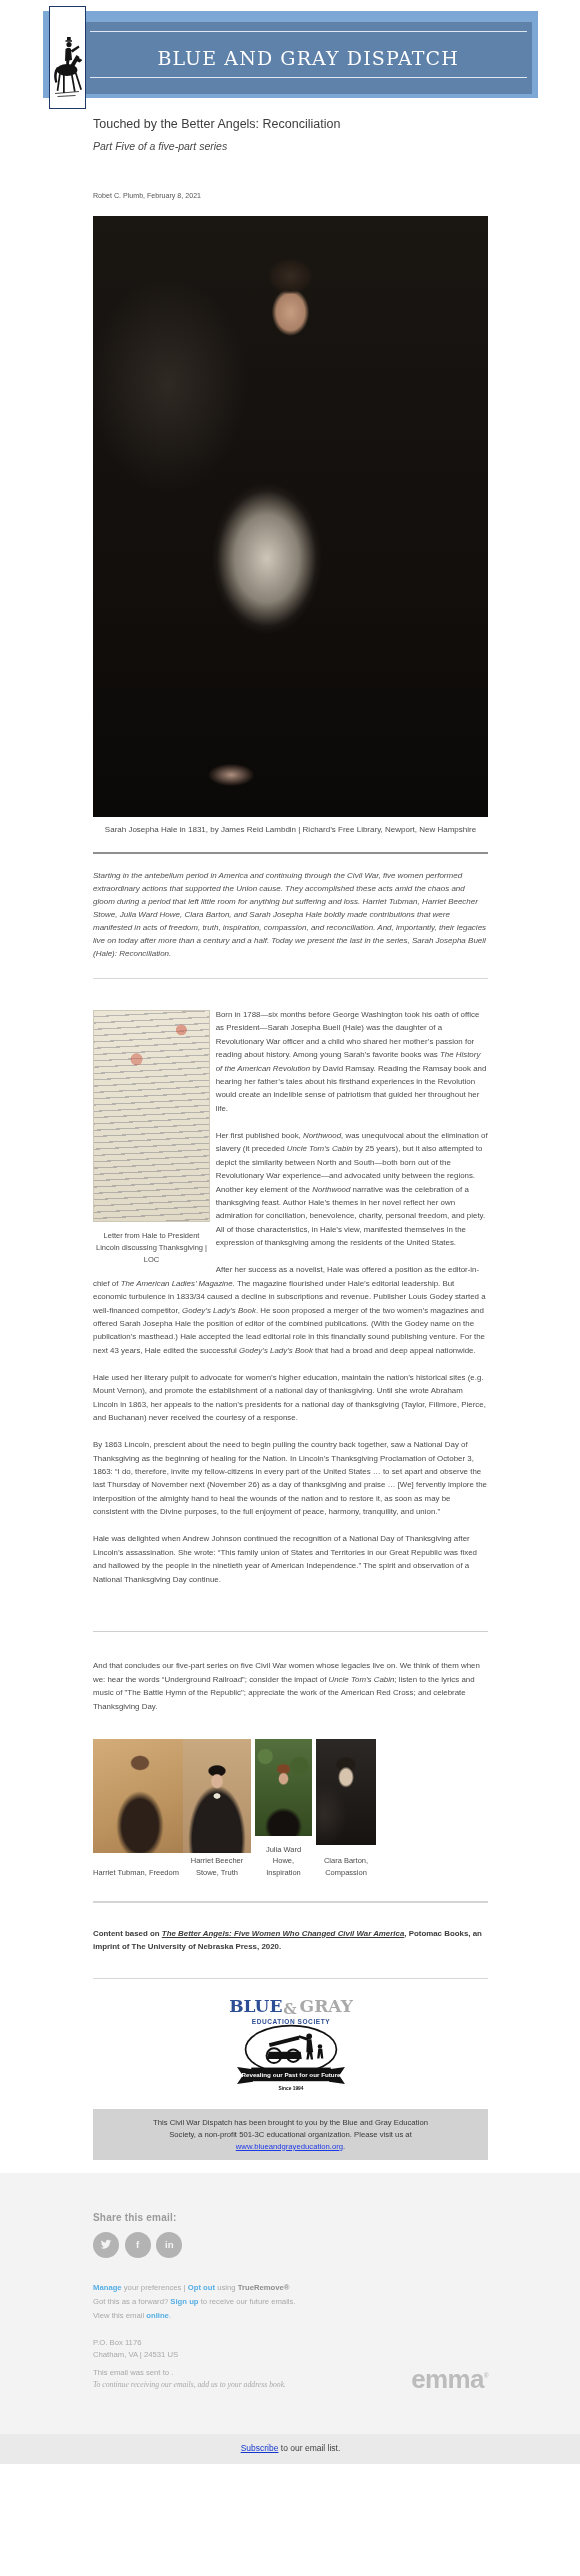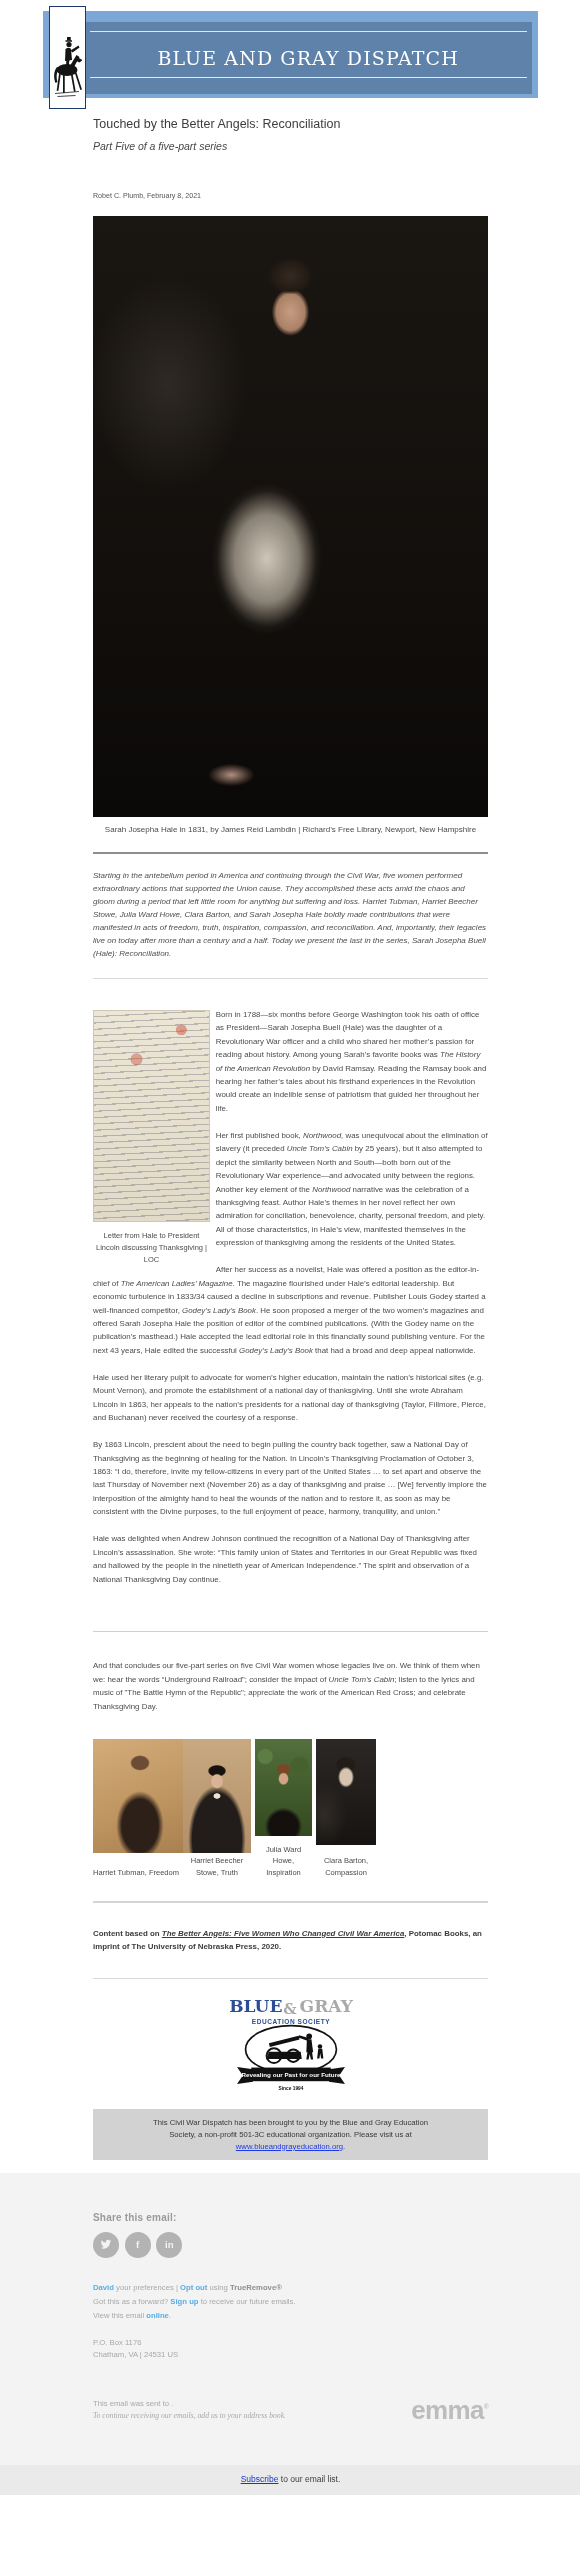--- a/index.html
+++ b/index.html
@@ -87,21 +87,21 @@
     font-size:7.7px;line-height:12px;color:#393939;}
 
   
   .footer{margin-top:12.5px;background:#f3f3f3;padding:39px 93px 42px;color:#a9a9a9;}
   .share-label{font-size:10px;font-weight:bold;color:#9b9b9b;letter-spacing:0.2px;}
   .social{margin-top:9px;display:flex;gap:5.7px;}
   .circle{width:26px;height:26px;border-radius:50%;background:#b3b3b3;display:flex;
     align-items:center;justify-content:center;color:#f3f3f3;font-weight:bold;font-size:9.7px;cursor:pointer;}
   .flinks{margin-top:23px;font-size:7.7px;line-height:14.2px;}
   .faddress{margin-top:13.7px;font-size:7.7px;line-height:12px;}
-  .sent-row{margin-top:36px;display:flex;justify-content:space-between;align-items:flex-end;}
+  .sent-row{margin-top:5px;display:flex;justify-content:space-between;align-items:flex-end;}
   .sent-lines{font-size:7.7px;line-height:12.5px;}
   .sent-italic{font-style:italic;font-family:Liberation Serif, serif;}
   .emma{font-size:26px;font-weight:bold;color:#bcbcbc;letter-spacing:-0.6px;line-height:1;}
   .emma sup{font-size:6.3px;}
   .lnk-sky{color:#57afe6;font-weight:bold;cursor:pointer;}
   .lnk-bright{color:#1d39e8;text-decoration:underline;cursor:pointer;}
   .lnk-subscribe{color:#1436cc;text-decoration:underline;cursor:pointer;}
   .bold-gray{font-weight:bold;color:#8f8f8f;}
   .band{background:#eaeaea;padding:9px 0 10.8px;text-align:center;font-size:8.5px;color:#3f3f3f;}
   .endspace{height:8px;background:#ffffff;}
@@ -236,21 +236,21 @@
     <div class="social">
       <div class="circle">
         <svg width="12.5" height="12.5" viewBox="0 0 24 24" fill="#f3f3f3">
           <path d="M22 6c-.8.4-1.6.6-2.5.8A4.3 4.3 0 0 0 21.4 4c-.8.5-1.8.9-2.7 1.1a4.2 4.2 0 0 0-7.3 3.8A12 12 0 0 1 2.7 4.5a4.2 4.2 0 0 0 1.3 5.6c-.7 0-1.3-.2-1.9-.5v.1c0 2 1.4 3.7 3.4 4.1-.6.2-1.3.2-1.9.1a4.2 4.2 0 0 0 3.9 2.9A8.5 8.5 0 0 1 1 18.6 12 12 0 0 0 7.3 20.4c7.5 0 11.7-6.3 11.7-11.7v-.5c.8-.6 1.5-1.3 2-2.2z"></path>
         </svg>
       </div>
       <div class="circle">f</div>
       <div class="circle">in</div>
     </div>
     <div class="flinks">
-      <div><span class="lnk-sky">David</span> your preferences | <span class="lnk-sky">Opt out</span> using <span class="bold-gray">TrueRemove®</span></div>
+      <div><span class="lnk-sky">Manage</span> your preferences | <span class="lnk-sky">Opt out</span> using <span class="bold-gray">TrueRemove®</span></div>
       <div>Got this as a forward? <span class="lnk-sky">Sign up</span> to receive our future emails.</div>
       <div>View this email <span class="lnk-sky">online</span>.</div>
     </div>
     <div class="faddress">
       <div>P.O. Box 1176</div>
       <div>Chatham, VA | 24531 US</div>
     </div>
     <div class="sent-row">
       <div class="sent-lines">
         <div>This email was sent to .</div>

